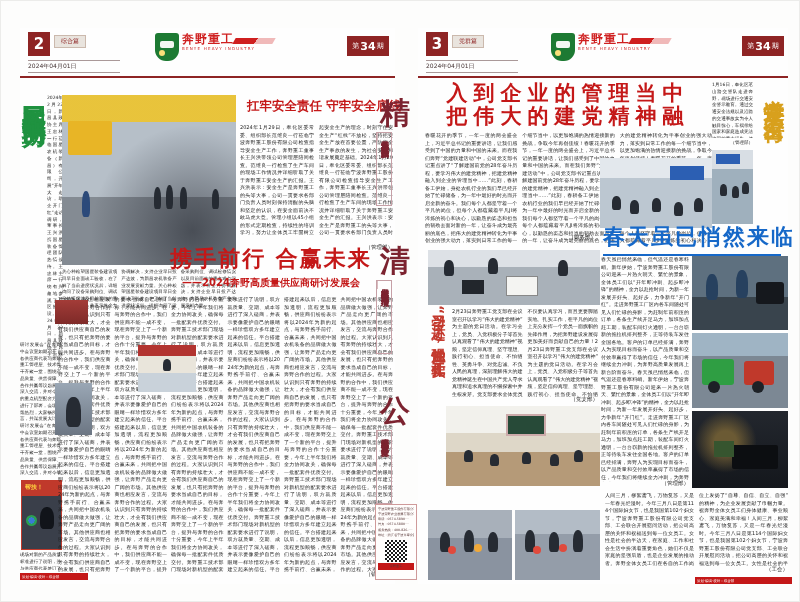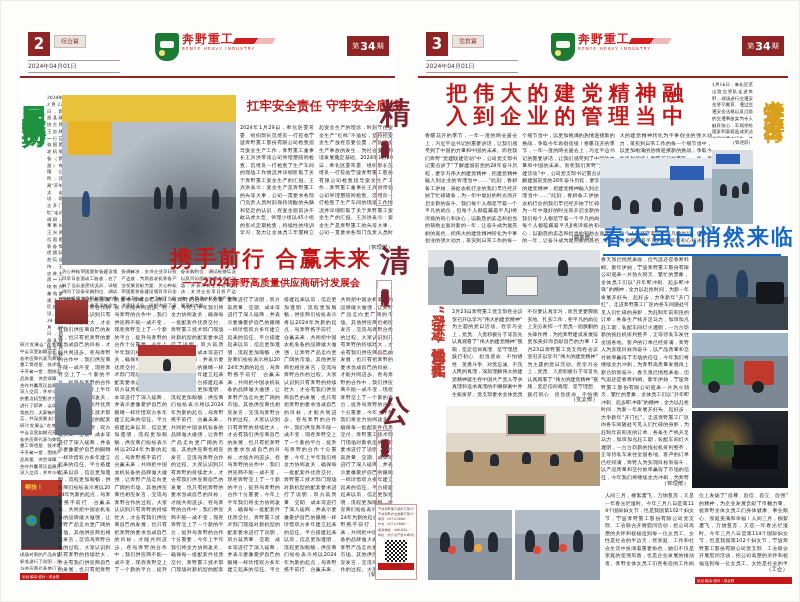--- a/index.html
+++ b/index.html
@@ -163,22 +163,22 @@
       </div>
     </div>
     <div class="abs issue-box" style="right:4px;top:8px;width:42px;height:20px;">
       <span>第</span>
         <b>34</b>
         <span>期</span>
     </div>
     <div class="rule" style="top:48px;"></div>
 
     <div class="abs hl-red" style="left:7px;top:54px;width:286px;font-size:21px;letter-spacing:6px;line-height:23px;text-align:center;">
+      <div>入到企业的管理当中</div>
       <div>把伟大的建党精神融</div>
-      <div>入到企业的管理当中</div>
     </div>
     <div class="abs bodytxt" style="left:7px;top:104px;width:287px;height:114px;column-count:3;column-gap:5px;">春暖花开的季节，一年一度的两会盛会上，习近平总书记的重要讲话，让我们感受到了中国的力量和中国的未来。而在我们奔野“党建联建活动”中，公司党支部书记重点讲了“了解建国前党的28年奋斗历程，要学习伟大的建党精神，把建党精神融入到企业的管理当中……”此刻，春耕备工伊始，身处农机行业的我们早已经开始了忙碌储备，为一年中最好的时光而开启全新的奋斗。我们每个人都坚守着一个平凡的岗位，但每个人都蕴藏着平凡JI将淬炼的初心和决心，以勤恳的姿态和担当的韧劲去面对新的一年，让奋斗成为最亮丽的底色，把伟大的建党精神转化为干事创业的强大动力，落实到日常工作的每一个细节当中，以更加饱满的热情迎接新的挑战，争取今年再创佳绩！春暖花开的季节，一年一度的两会盛会上，习近平总书记的重要讲话，让我们感受到了中国的力量和中国的未来。而在我们奔野“党建联建活动”中，公司党支部书记重点讲了“了解建国前党的28年奋斗历程，要学习伟大的建党精神，把建党精神融入到企业的管理当中……”此刻，春耕备工伊始，身处农机行业的我们早已经开始了忙碌储备，为一年中最好的时光而开启全新的奋斗。我们每个人都坚守着一个平凡的岗位，但每个人都蕴藏着平凡JI将淬炼的初心和决心，以勤恳的姿态和担当的韧劲去面对新的一年，让奋斗成为最亮丽的底色，把伟大的建党精神转化为干事创业的强大动力，落实到日常工作的每一个细节当中，以更加饱满的热情迎接新的挑战，争取今年再创佳绩！春暖花开的季节，一年一度的两会盛会上，习近平总书记的重要讲话，让我们感受到了中国的力量和中国的未来。而在我们奔野“党建联建活动”中，公司党支部书记重点讲了“了解建国前党的28年奋斗历程，要学习伟大的建党精神，把建党精神融入到企业的管理当中……”此刻，春耕备工伊始，身处农机行业的我们早已经开始了忙碌储备，为一年中最好的时光而开启全新的奋斗。我们每个人都坚守着一个平凡的岗位，但每个人都蕴藏着平凡JI将淬炼的初心和决心，以勤恳的姿态和担当的韧劲去面对新的一年，让奋斗成为最亮丽的底色，把伟大的建党精神转化为干事创业的强大动力，落实到日常工作的每一个细节当中，以更加饱满的热情迎接新的挑战，争取今年再创佳绩！</div>
     <div class="ph" style="left:182px;top:130px;width:112px;height:70px;background:linear-gradient(180deg,#e3e8ed 0 28%,#bcc7d1 28% 100%);">
       <i style="position:absolute;left:70px;top:8px;width:34px;height:14px;background:#2c5fb3;"></i>
       <i class="fg" style="left:12px;top:38px;width:9px;height:14px;"></i>
       <i class="fg" style="left:30px;top:42px;width:9px;height:14px;"></i>
       <i class="fg" style="left:52px;top:40px;width:9px;height:14px;"></i>
       <i class="fg" style="left:74px;top:44px;width:9px;height:14px;"></i>
       <i class="fg" style="left:94px;top:40px;width:9px;height:14px;"></i>
     </div>

